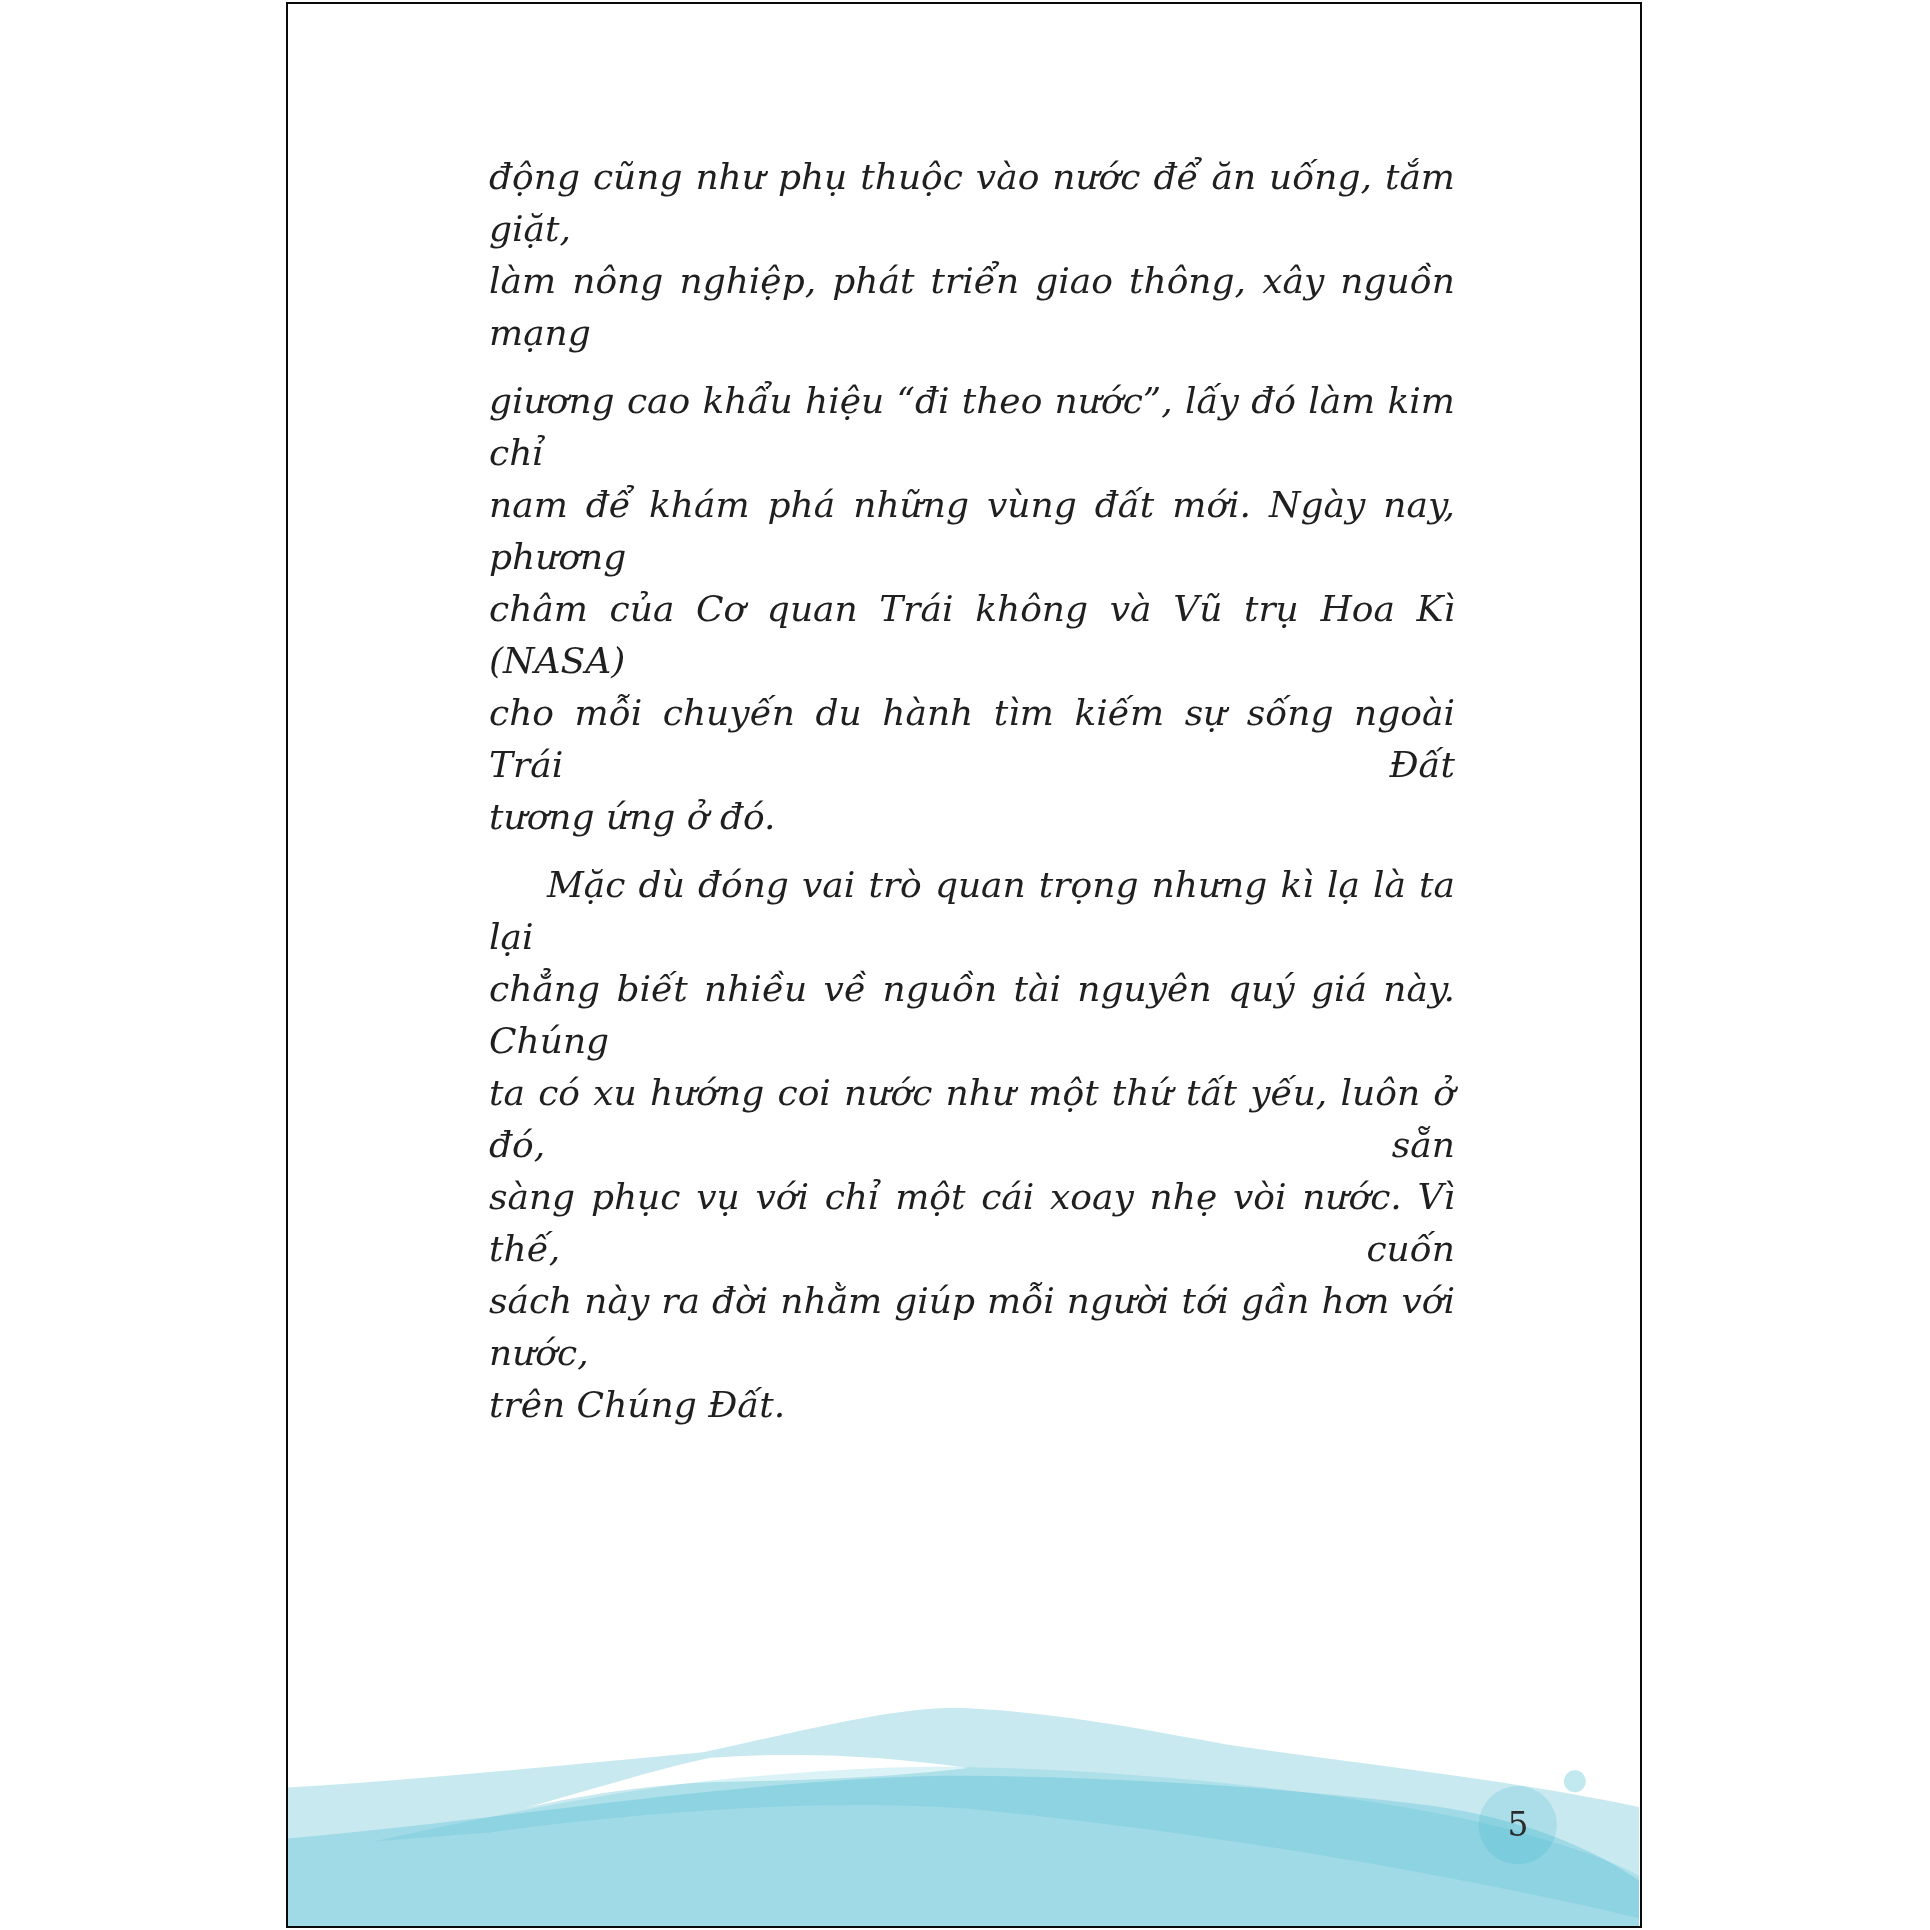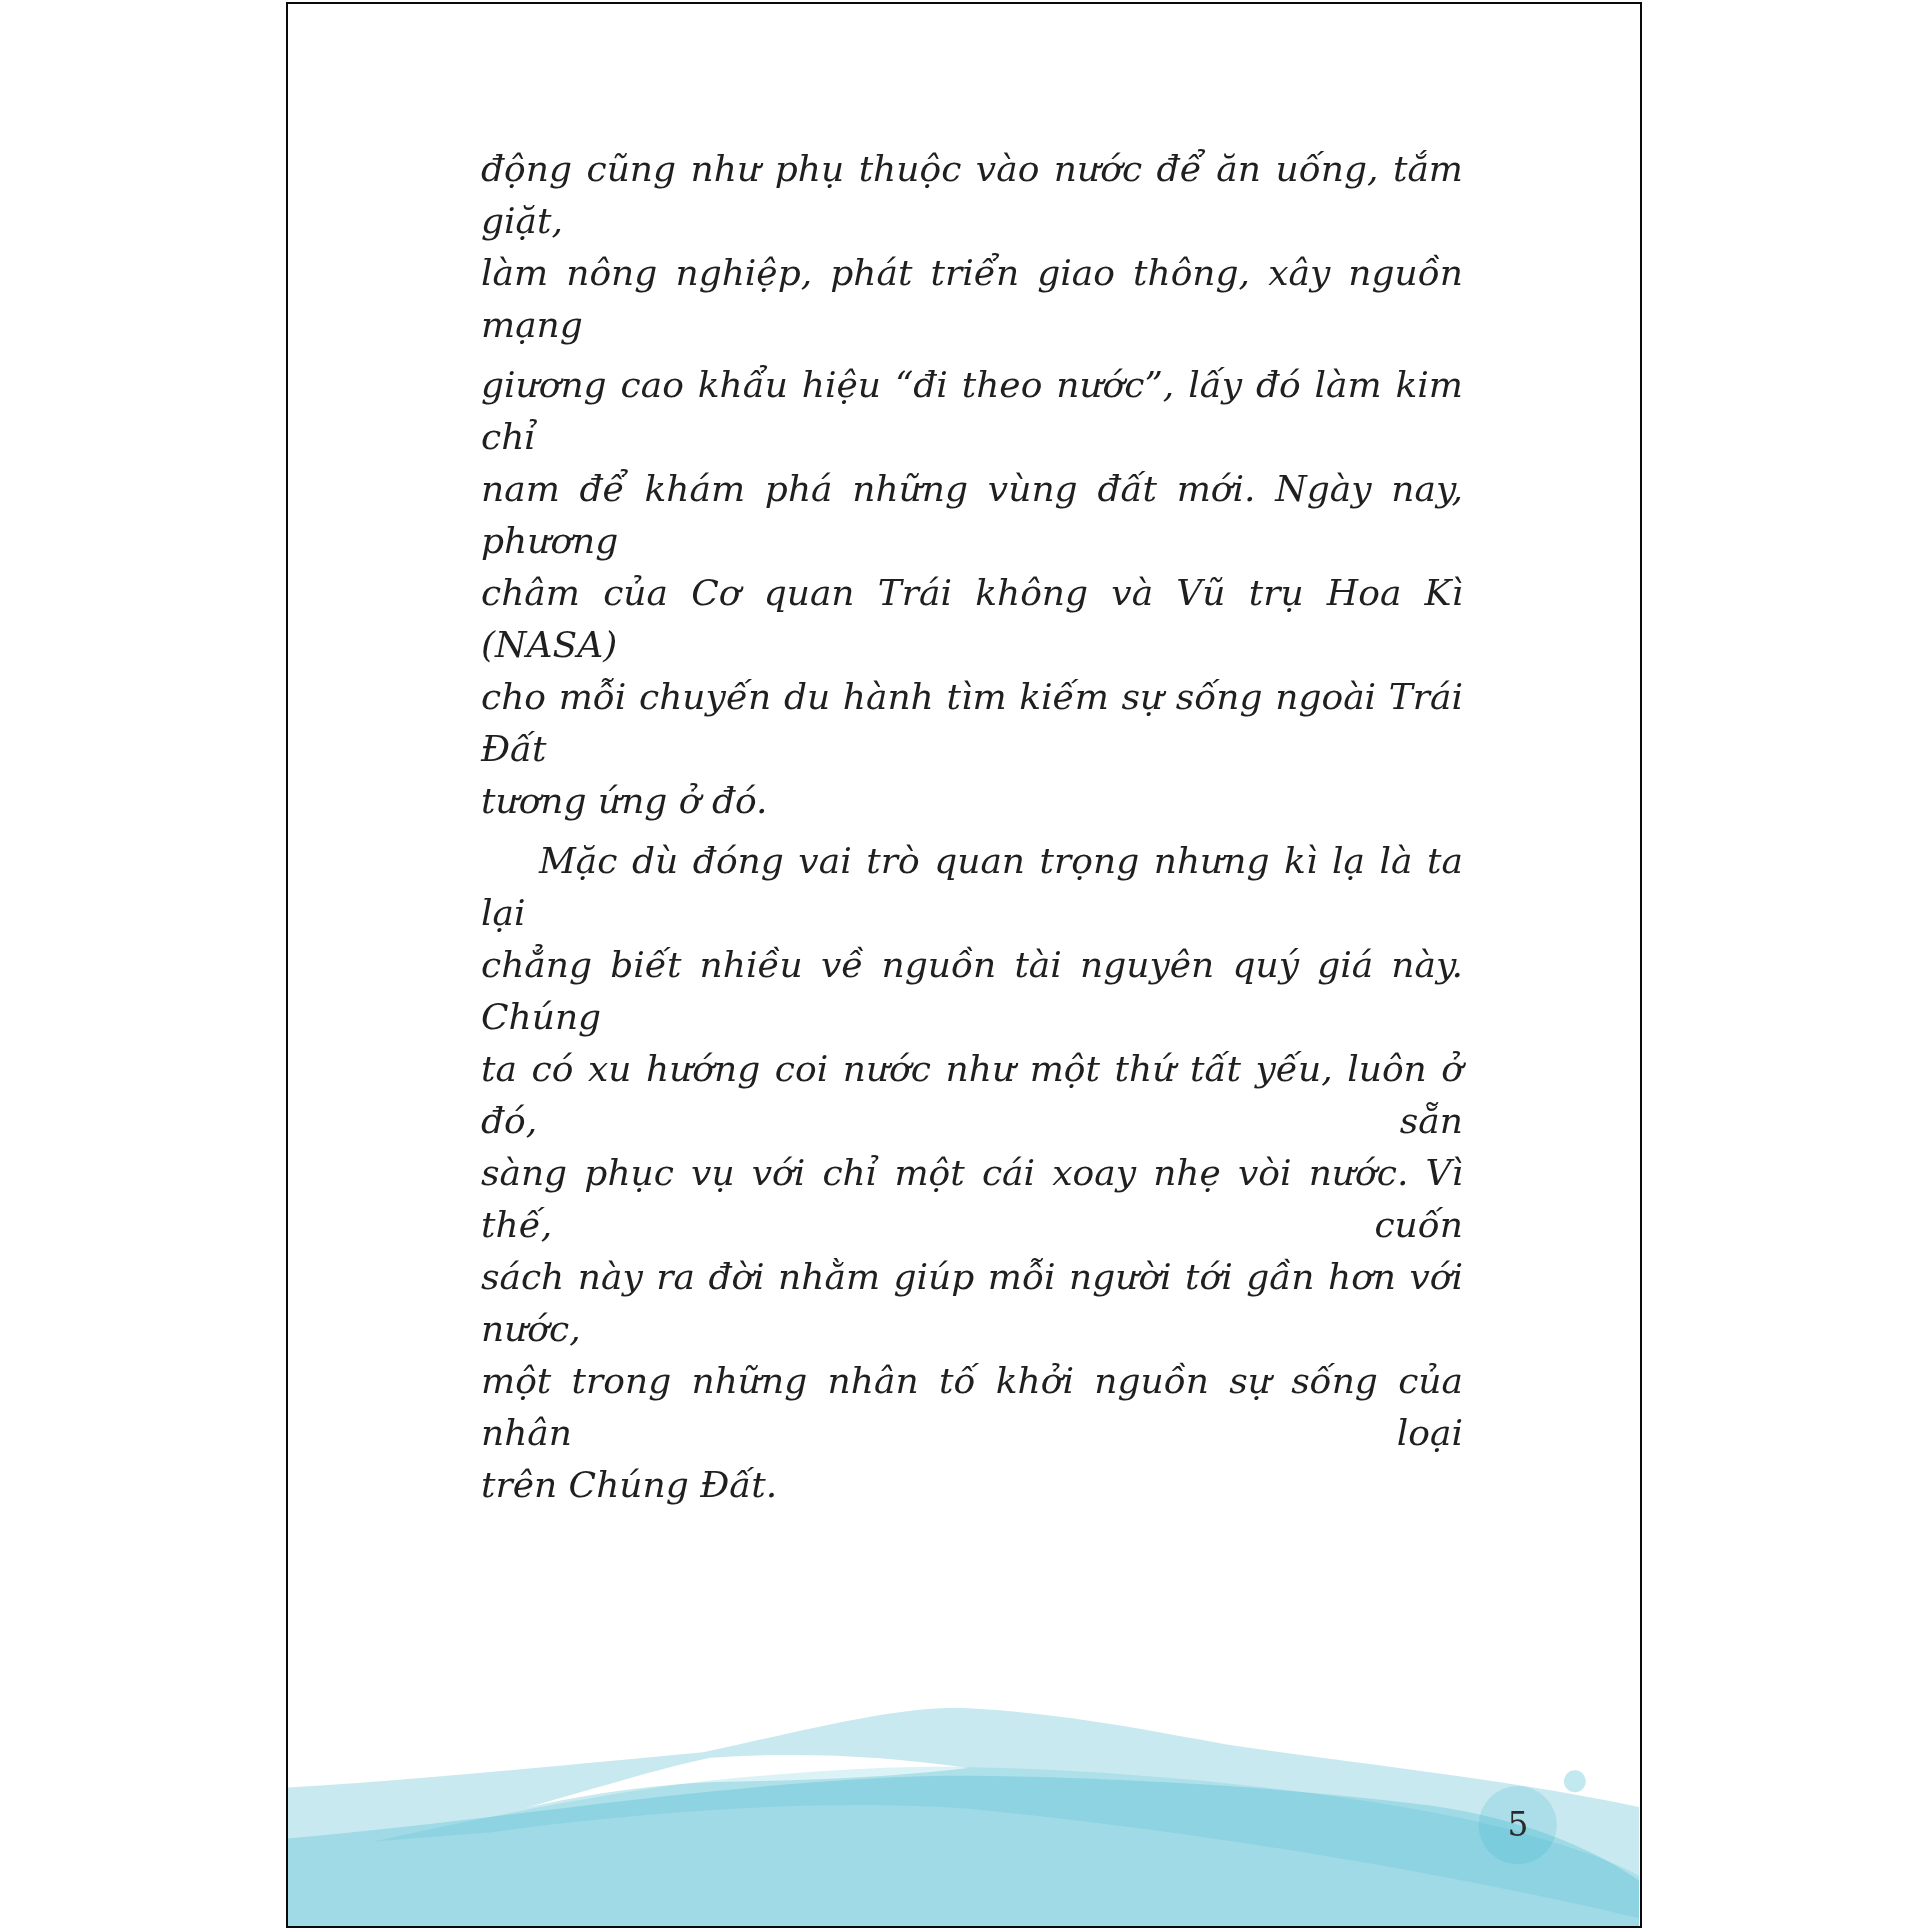--- a/index.html
+++ b/index.html
@@ -31,21 +31,21 @@
   .text-block {
     position: absolute;
     left: 185px;   
     top: 131px;
     width: 998px;
     color: #1f1f1f;
     font-style: italic;
     font-size: 36px;
     line-height: 52px;
   }
-  .paragraph { margin: 8px; }
+  .paragraph { margin: 16px; }
   .paragraph.spaced { margin-top: 7.8px; }
   .line {
     text-align: justify;
     text-align-last: justify;
     white-space: normal;
   }
   .line.para-end { text-align-last: left; }
   .line.indent { text-indent: 58px; }
   .wave-area {
     position: absolute;
@@ -89,21 +89,20 @@
         <div class="line">châm của Cơ quan Trái không và Vũ trụ Hoa Kì (NASA)</div>
         <div class="line">cho mỗi chuyến du hành tìm kiếm sự sống ngoài Trái Đất</div>
         <div class="line para-end">tương ứng ở đó.</div>
       </div>
       <div class="paragraph spaced">
         <div class="line indent">Mặc dù đóng vai trò quan trọng nhưng kì lạ là ta lại</div>
         <div class="line">chẳng biết nhiều về nguồn tài nguyên quý giá này. Chúng</div>
         <div class="line">ta có xu hướng coi nước như một thứ tất yếu, luôn ở đó, sẵn</div>
         <div class="line">sàng phục vụ với chỉ một cái xoay nhẹ vòi nước. Vì thế, cuốn</div>
         <div class="line">sách này ra đời nhằm giúp mỗi người tới gần hơn với nước,</div>
-        <div class="line">một trong những nhân tố khởi nguồn sự sống của nhân loại</div>
         <div class="line para-end">trên Chúng Đất.</div>
       </div>
     </div>
 
     <div class="wave-area">
       <svg viewBox="0 0 1727 620" preserveAspectRatio="none">
 
         <path d="M 0,443 C 180,432 380,412 531,398 C 660,370 770,341 855,341 C 980,346 1090,368 1200,388 C 1360,412 1560,432 1727,468 L 1727,620 L 0,620 Z" fill="#c9e9f0"></path>
 
         <path d="M 300,470 C 400,442 470,420 540,405 C 650,397 760,402 870,418 C 770,430 660,434 545,436 C 455,440 370,454 300,470 Z" fill="#ffffff"></path>

